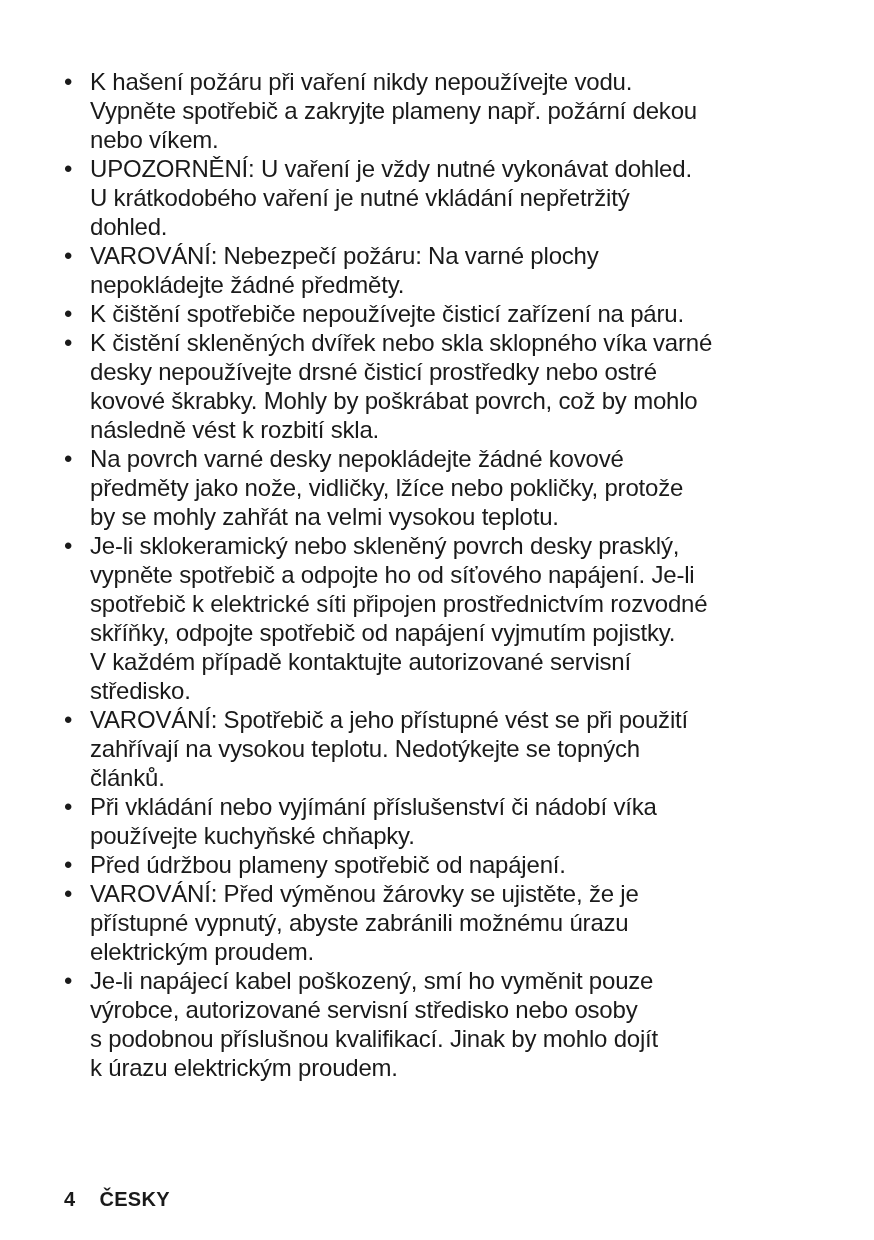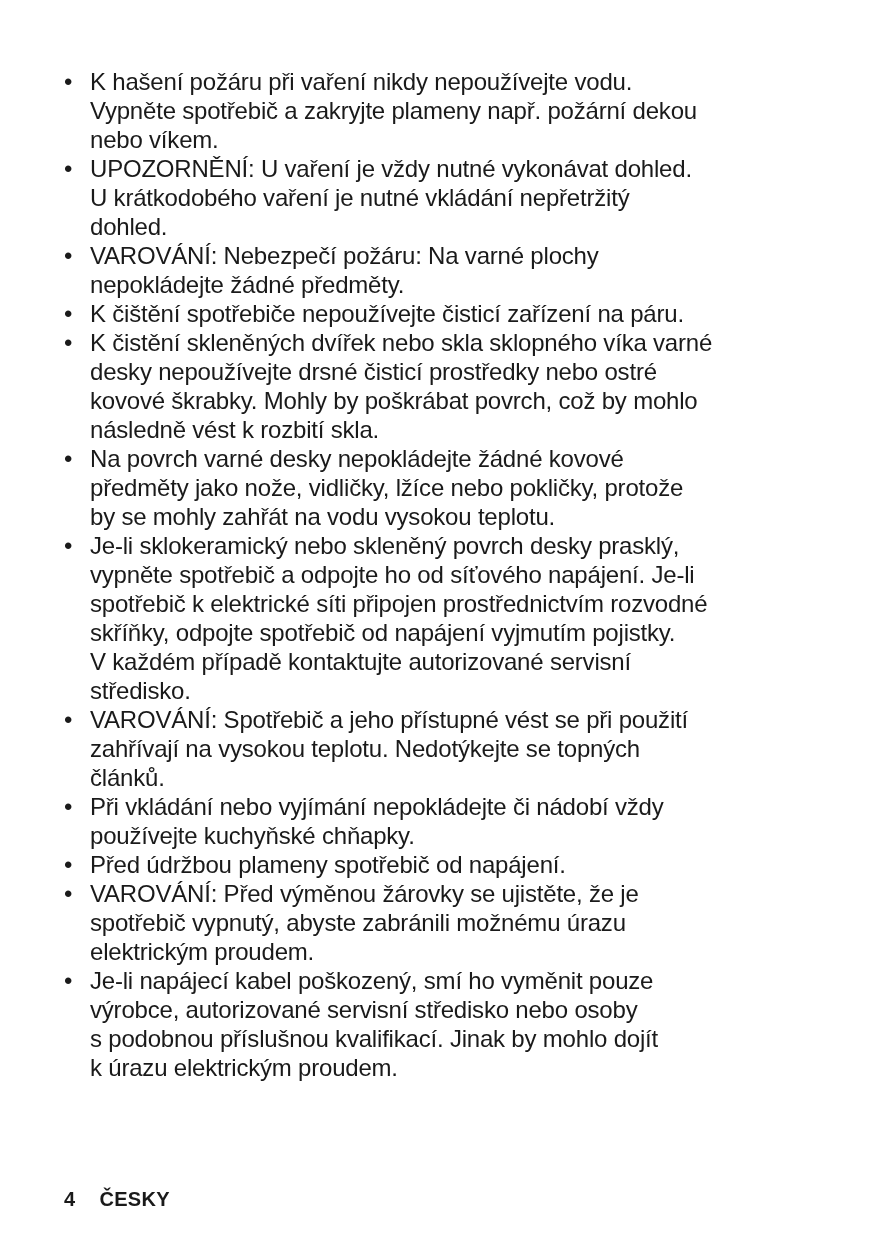--- a/index.html
+++ b/index.html
@@ -94,21 +94,21 @@
       <div class="bullet-text">K čistění skleněných dvířek nebo skla sklopného víka varné
 desky nepoužívejte drsné čisticí prostředky nebo ostré
 kovové škrabky. Mohly by poškrábat povrch, což by mohlo
 následně vést k rozbití skla.</div>
     </div>
 
     <div class="bullet-item">
       <span class="bullet-marker">•</span>
       <div class="bullet-text">Na povrch varné desky nepokládejte žádné kovové
 předměty jako nože, vidličky, lžíce nebo pokličky, protože
-by se mohly zahřát na vodu vysokou teplotu.</div>
+by se mohly zahřát na velmi vysokou teplotu.</div>
     </div>
 
     <div class="bullet-item">
       <span class="bullet-marker">•</span>
       <div class="bullet-text">Je-li sklokeramický nebo skleněný povrch desky prasklý,
 vypněte spotřebič a odpojte ho od síťového napájení. Je-li
 spotřebič k elektrické síti připojen prostřednictvím rozvodné
 skříňky, odpojte spotřebič od napájení vyjmutím pojistky.
 V každém případě kontaktujte autorizované servisní
 středisko.</div>
@@ -116,33 +116,33 @@
 
     <div class="bullet-item">
       <span class="bullet-marker">•</span>
       <div class="bullet-text">VAROVÁNÍ: Spotřebič a jeho přístupné vést se při použití
 zahřívají na vysokou teplotu. Nedotýkejte se topných
 článků.</div>
     </div>
 
     <div class="bullet-item">
       <span class="bullet-marker">•</span>
-      <div class="bullet-text">Při vkládání nebo vyjímání nepokládejte či nádobí vždy
+      <div class="bullet-text">Při vkládání nebo vyjímání příslušenství či nádobí víka
 používejte kuchyňské chňapky.</div>
     </div>
 
     <div class="bullet-item">
       <span class="bullet-marker">•</span>
       <div class="bullet-text">Před údržbou plameny spotřebič od napájení.</div>
     </div>
 
     <div class="bullet-item">
       <span class="bullet-marker">•</span>
       <div class="bullet-text">VAROVÁNÍ: Před výměnou žárovky se ujistěte, že je
-spotřebič vypnutý, abyste zabránili možnému úrazu
+přístupné vypnutý, abyste zabránili možnému úrazu
 elektrickým proudem.</div>
     </div>
 
     <div class="bullet-item">
       <span class="bullet-marker">•</span>
       <div class="bullet-text">Je-li napájecí kabel poškozený, smí ho vyměnit pouze
 výrobce, autorizované servisní středisko nebo osoby
 s podobnou příslušnou kvalifikací. Jinak by mohlo dojít
 k úrazu elektrickým proudem.</div>
     </div>

